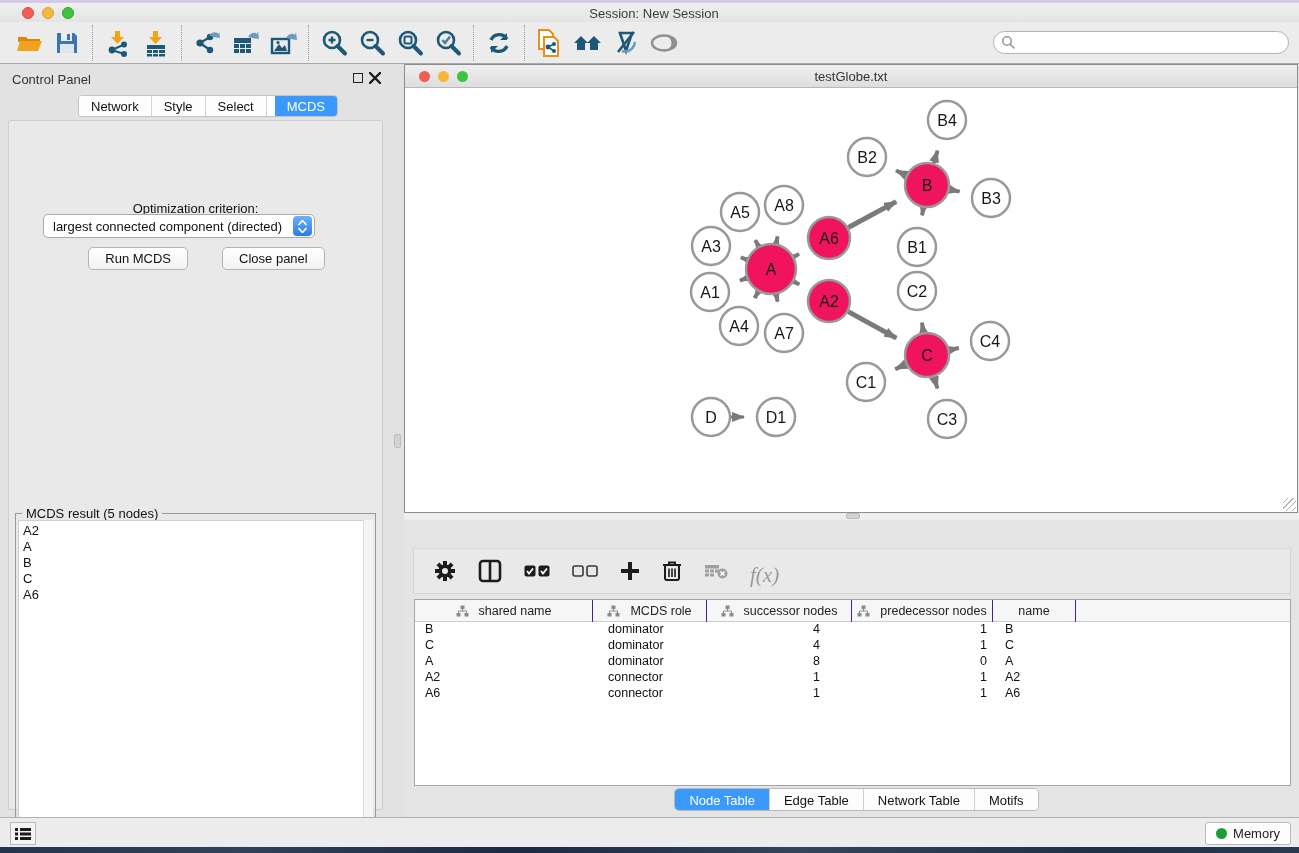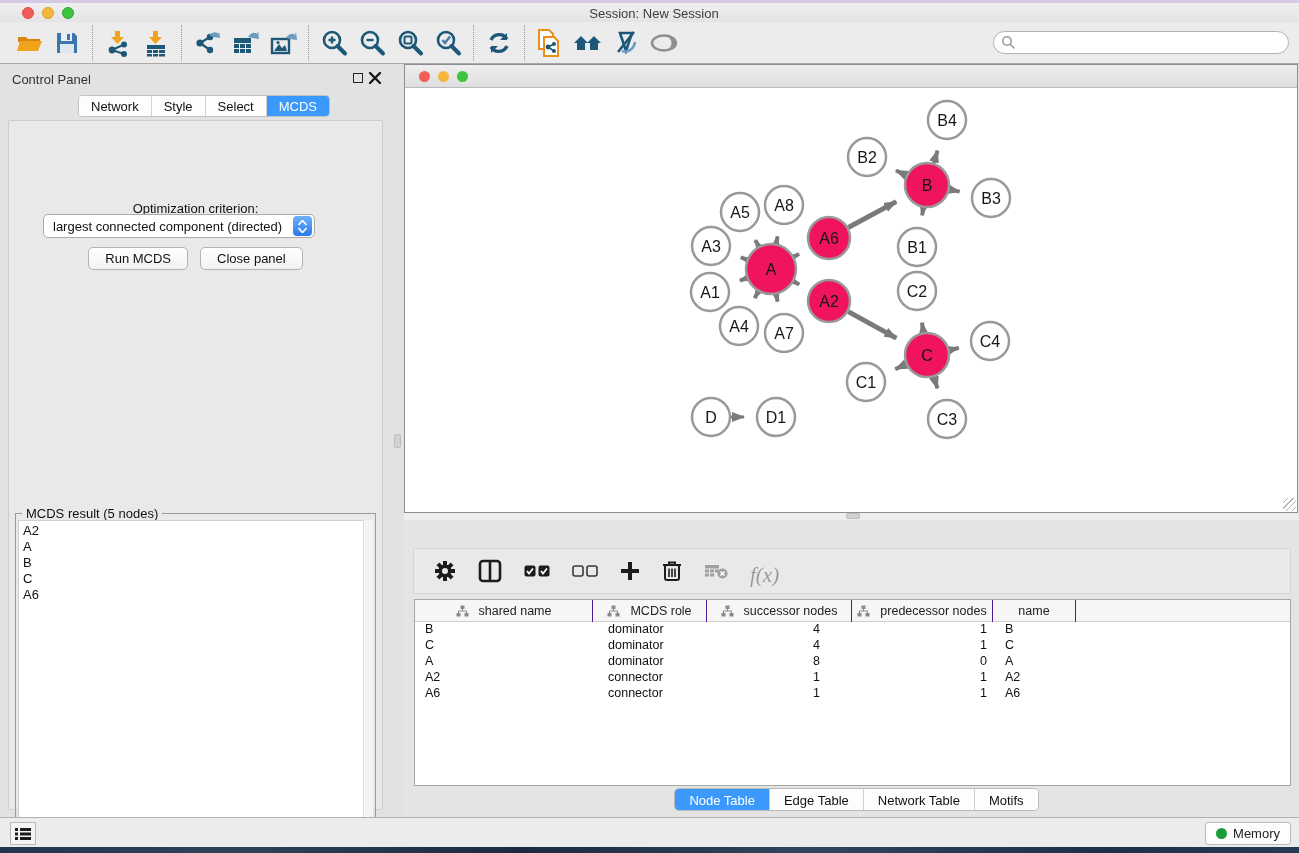--- a/index.html
+++ b/index.html
@@ -32,35 +32,35 @@
   
   .control-panel { position:absolute; left:0; top:64px; width:391px; height:753px; background:#e2e2e2; }
   .panel-head { position:absolute; left:0; top:0; width:100%; height:30px; }
   .panel-title { position:absolute; left:12px; top:8px; color:#333; }
   .float-ic { position:absolute; top:9px; width:10px; height:10px; border:1.5px solid #222; }
   .close-ic { position:absolute; top:8px; width:12px; height:12px; }
   .cp-float { right:28px; } .cp-close { right:10px; }
   .cp-tabs { position:absolute; left:78px; top:31px; height:22px; display:flex; border:1px solid #c2c2c2;
     border-radius:4px; overflow:hidden; background:#fff; }
   .cp-tab { padding:3px 12px 0; height:22px; font-size:13px; color:#111; background:#fdfdfd; border-right:1px solid #d4d4d4; }
-  .cp-tab:last-child { border-right:none; }
+  .cp-tab:last-child { border-right:none;margin-left:8px; }
   .cp-tab.active { background:#3b99fc; color:#fff; }
   .cp-body { position:absolute; left:8px; top:56px; width:375px; height:690px; background:#e9e9e9;
     border:1px solid #cecece; border-radius:2px; }
   .opt-label { position:absolute; left:0; width:100%; top:80px; text-align:center; color:#111; }
   .combo { position:absolute; left:34px; top:93px; width:272px; height:24px; background:#fff;
     border:1px solid #ababab; border-radius:5px; display:flex; align-items:center; }
   .combo-text { padding-left:9px; color:#111; flex:1; white-space:nowrap; overflow:hidden; }
   .combo-step { width:19px; height:20px; margin-right:2px; border-radius:4px;
     background:linear-gradient(#6fb0f9,#2a7bea); display:flex; flex-direction:column;
     align-items:center; justify-content:center; gap:1px; }
   .combo-step svg { display:block; }
   .cp-buttons { position:absolute; left:0; top:126px; width:100%; display:flex; justify-content:center; gap:12px; }
   .aq-btn { height:23px; padding:3px 16px 0; background:linear-gradient(#ffffff,#f2f2f2);
-    border:1px solid #b4b4b4; border-radius:5px; color:#111; text-align:center; }
+    border:1px solid #b4b4b4; border-radius:5px; color:#111; text-align:center;margin-left:22px; }
   .result-box { position:absolute; left:6px; top:392px; width:361px; height:340px; border:1px solid #9a9a9a; }
   .result-legend { position:absolute; left:6px; top:-8px; background:#e9e9e9; padding:0 4px; color:#111; }
   .result-list { position:absolute; left:2px; top:6px; width:347px; height:330px; background:#fff;
     border:1px solid #d0d0d0; overflow:hidden; padding:2px 0 0 4px; }
   .result-scroll { position:absolute; right:2px; top:6px; width:10px; height:330px; background:#f4f4f4; border-left:1px solid #ddd; }
   .result-item { font-size:13px; line-height:16px; color:#111; }
 
   
   .v-split { position:absolute; left:391px; top:64px; width:13px; height:753px; background:#e2e2e2; }
   .v-grip { position:absolute; left:3px; top:370px; width:7px; height:14px; background:#d2d2d2; border:1px solid #bdbdbd; border-radius:2px; }
@@ -318,20 +318,21 @@
 
   <div class="v-split">
       <div class="v-grip"></div>
     </div>
 
   <div class="net-win">
     <div class="net-titlebar">
       <span class="mini m-red"></span>
       <span class="mini m-yel"></span>
       <span class="mini m-grn"></span>
+      <div class="net-title">testGlobe.txt</div>
     </div>
     <div class="net-canvas">
       <svg id="graph-svg" width="892" height="424" viewBox="0 0 892 424">
           <defs>
             <marker id="arrow" markerUnits="userSpaceOnUse" markerWidth="14" markerHeight="12" refX="12" refY="5" orient="auto">
               <path d="M0,0 L13,5 L0,10 Z" fill="#7a7a7a"></path>
             </marker>
           </defs>
           <line x1="341.7226009501467" y1="171.69366369755625" x2="335.8798757536656" y2="169.45395237223846" stroke="#7a7a7a" stroke-width="4" marker-end="url(#arrow)"></line>
           <line x1="353.57792938034044" y1="158.15941853804526" x2="350.2887023011195" y2="152.11148487625198" stroke="#7a7a7a" stroke-width="4" marker-end="url(#arrow)"></line>

